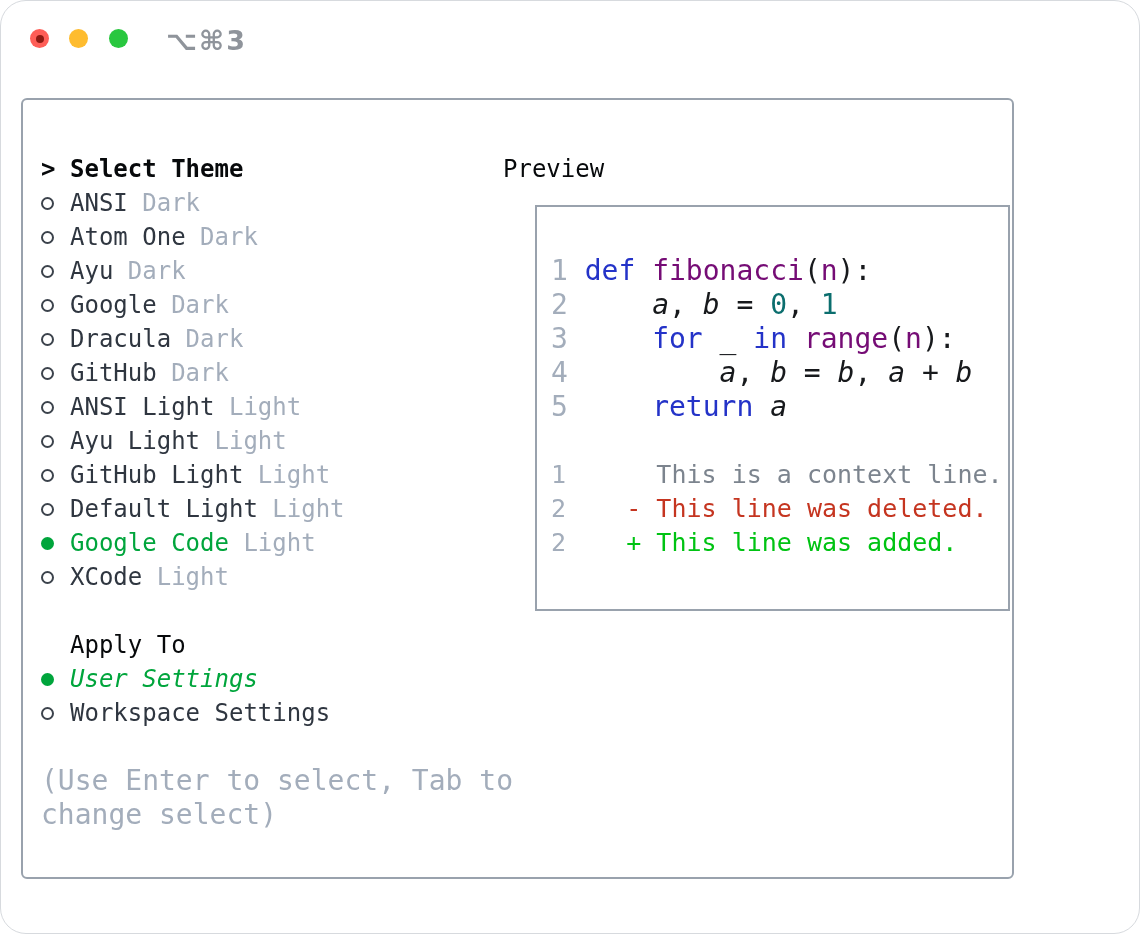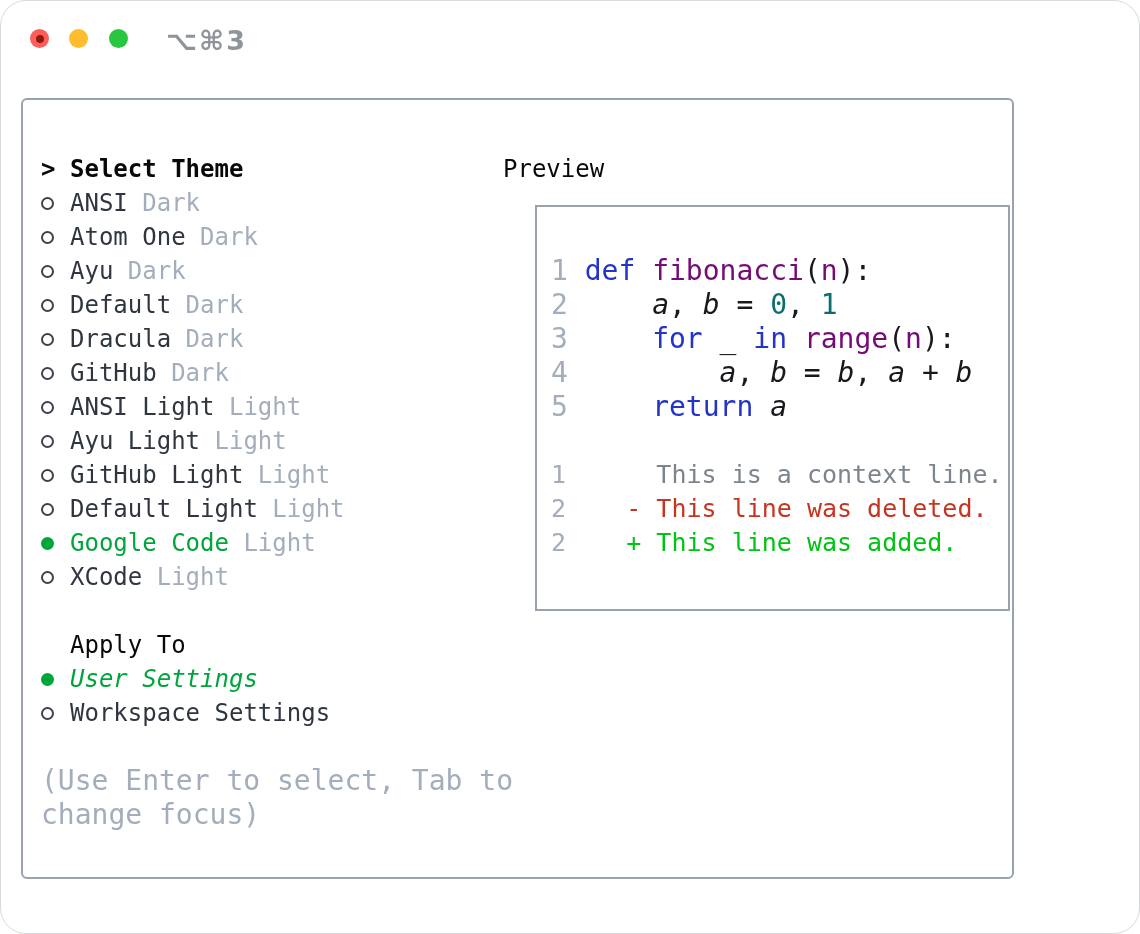--- a/index.html
+++ b/index.html
@@ -78,21 +78,21 @@
     <div class="left-col">
       <div class="row">
         <span class="bullet"><span class="prompt-char">&gt;</span></span>
         <span class="header-label">Select Theme</span>
       </div>
 
       <div id="theme-list">
           <div class="row"><span class="bullet"><span class="ring"></span></span><span style="white-space: pre;"><span class="item-name">ANSI</span> <span class="item-variant">Dark</span></span></div>
           <div class="row"><span class="bullet"><span class="ring"></span></span><span style="white-space: pre;"><span class="item-name">Atom One</span> <span class="item-variant">Dark</span></span></div>
           <div class="row"><span class="bullet"><span class="ring"></span></span><span style="white-space: pre;"><span class="item-name">Ayu</span> <span class="item-variant">Dark</span></span></div>
-          <div class="row"><span class="bullet"><span class="ring"></span></span><span style="white-space: pre;"><span class="item-name">Default</span> <span class="item-variant">Dark</span></span></div>
+          <div class="row"><span class="bullet"><span class="ring"></span></span><span style="white-space: pre;"><span class="item-name">Google</span> <span class="item-variant">Dark</span></span></div>
           <div class="row"><span class="bullet"><span class="ring"></span></span><span style="white-space: pre;"><span class="item-name">Dracula</span> <span class="item-variant">Dark</span></span></div>
           <div class="row"><span class="bullet"><span class="ring"></span></span><span style="white-space: pre;"><span class="item-name">GitHub</span> <span class="item-variant">Dark</span></span></div>
           <div class="row"><span class="bullet"><span class="ring"></span></span><span style="white-space: pre;"><span class="item-name">ANSI Light</span> <span class="item-variant">Light</span></span></div>
           <div class="row"><span class="bullet"><span class="ring"></span></span><span style="white-space: pre;"><span class="item-name">Ayu Light</span> <span class="item-variant">Light</span></span></div>
           <div class="row"><span class="bullet"><span class="ring"></span></span><span style="white-space: pre;"><span class="item-name">GitHub Light</span> <span class="item-variant">Light</span></span></div>
           <div class="row"><span class="bullet"><span class="ring"></span></span><span style="white-space: pre;"><span class="item-name">Default Light</span> <span class="item-variant">Light</span></span></div>
           <div class="row selected"><span class="bullet"><span class="ring filled"></span></span><span style="white-space: pre;"><span class="item-name">Google Code</span> <span class="item-variant">Light</span></span></div>
           <div class="row"><span class="bullet"><span class="ring"></span></span><span style="white-space: pre;"><span class="item-name">XCode</span> <span class="item-variant">Light</span></span></div>
         </div>
 
@@ -104,21 +104,21 @@
       </div>
 
       <div id="apply-list">
           <div class="row selected"><span class="bullet"><span class="ring filled"></span></span><span style="white-space: pre; font-style: italic;"><span class="item-label item-name">User Settings</span></span></div>
           <div class="row"><span class="bullet"><span class="ring"></span></span><span style="white-space: pre;"><span class="item-label item-name">Workspace Settings</span></span></div>
         </div>
 
       <div class="blank-row"></div>
 
       <div class="hint-line">(Use Enter to select, Tab to</div>
-      <div class="hint-line">change focus)</div>
+      <div class="hint-line">change select)</div>
     </div>
 
     <div class="preview-title">Preview</div>
 
     <div class="preview-box" id="preview-box">
         <div class="code-line"><span class="tok-num">1 </span><span class="tok-kw">def </span><span class="tok-fn">fibonacci</span><span class="tok-pln">(</span><span class="tok-fn">n</span><span class="tok-pln">):</span></div>
         <div class="code-line"><span class="tok-num">2 </span><span class="tok-pln">    </span><span class="tok-var">a</span><span class="tok-pln">, </span><span class="tok-var">b</span><span class="tok-pln"> = </span><span class="tok-lit">0</span><span class="tok-pln">, </span><span class="tok-lit">1</span></div>
         <div class="code-line"><span class="tok-num">3 </span><span class="tok-pln">    </span><span class="tok-kw">for</span><span class="tok-pln"> _ </span><span class="tok-kw">in</span><span class="tok-pln"> </span><span class="tok-fn">range</span><span class="tok-pln">(</span><span class="tok-fn">n</span><span class="tok-pln">):</span></div>
         <div class="code-line"><span class="tok-num">4 </span><span class="tok-pln">        </span><span class="tok-var">a</span><span class="tok-pln">, </span><span class="tok-var">b</span><span class="tok-pln"> = </span><span class="tok-var">b</span><span class="tok-pln">, </span><span class="tok-var">a</span><span class="tok-pln"> + </span><span class="tok-var">b</span></div>
         <div class="code-line"><span class="tok-num">5 </span><span class="tok-pln">    </span><span class="tok-kw">return</span><span class="tok-pln"> </span><span class="tok-var">a</span></div>

